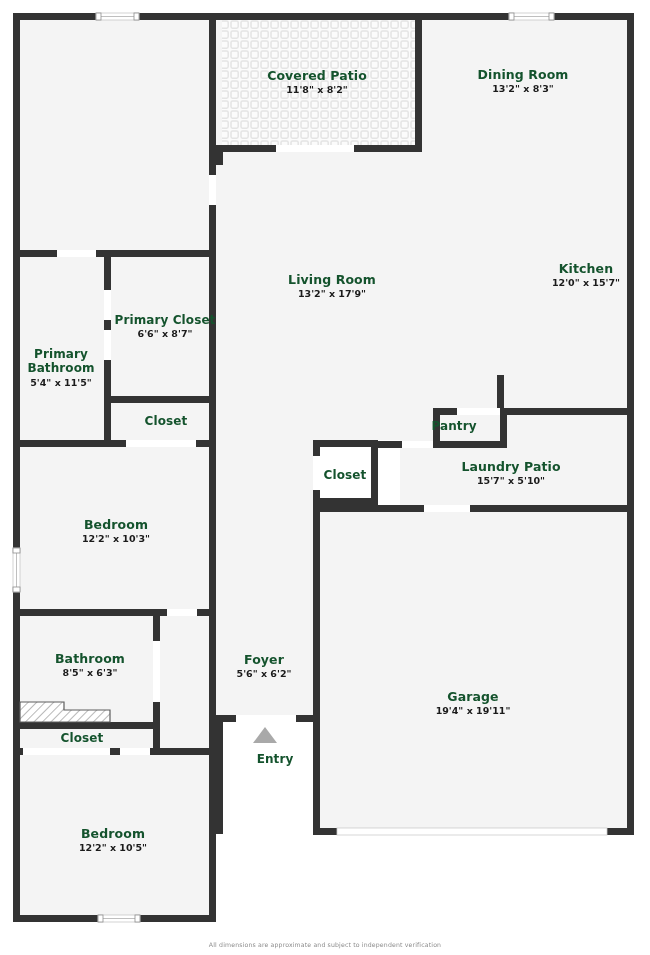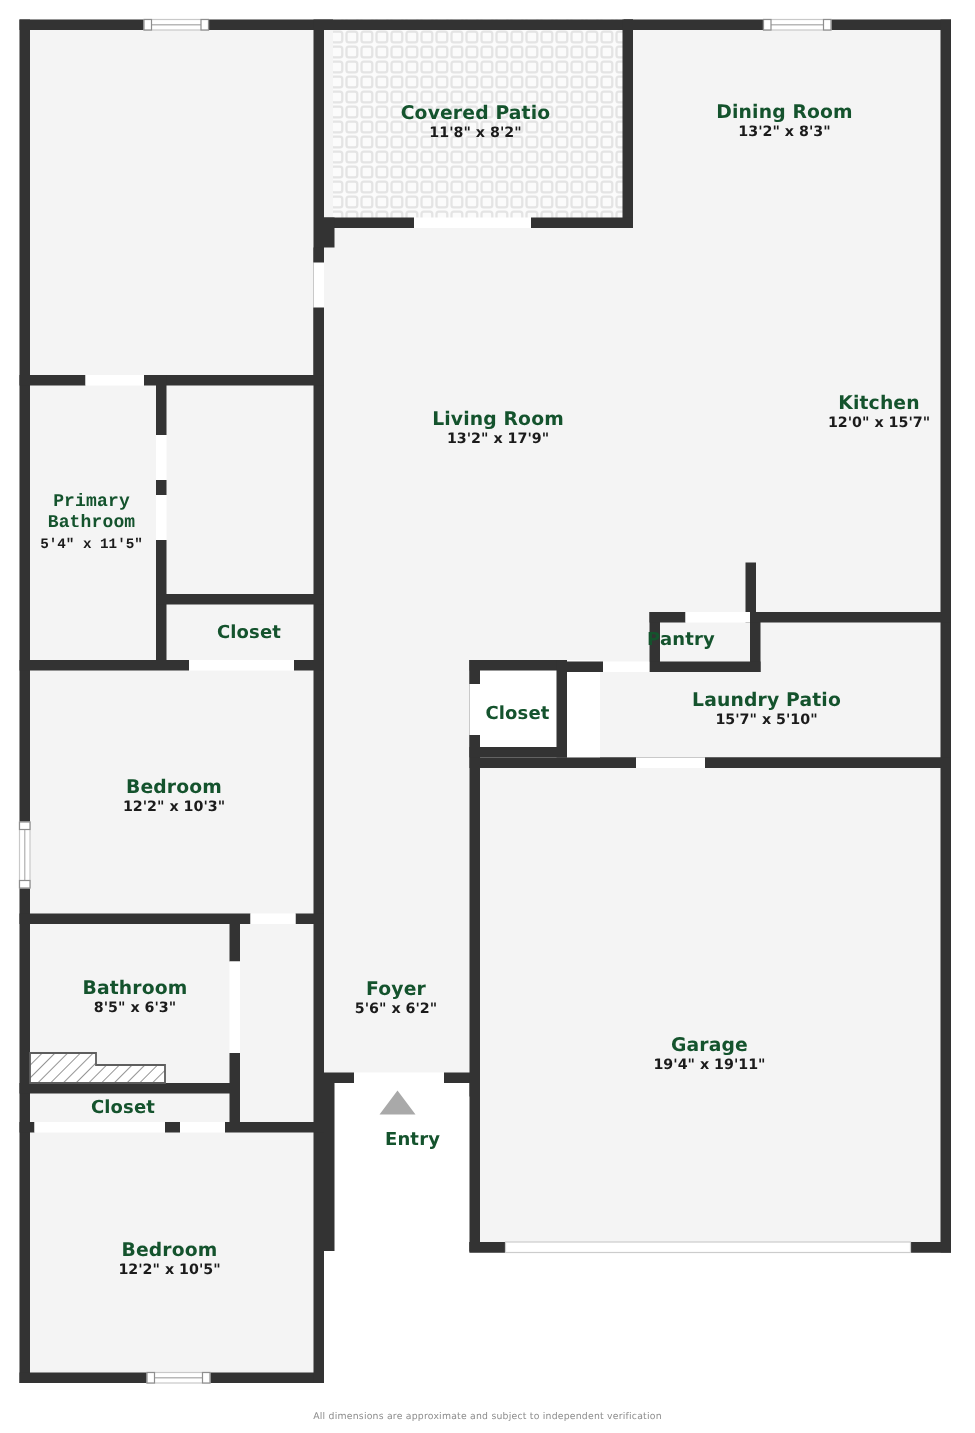--- a/index.html
+++ b/index.html
@@ -277,22 +277,26 @@
   <div class="room-label sz-lg" style="left:332px; top:285px;">
     <div class="room-name">Living Room</div>
     <div class="room-dim">13'2" x 17'9"</div>
   </div>
 
   <div class="room-label sz-lg" style="left:538px; top:274px;margin-left:48px;">
     <div class="room-name">Kitchen</div>
     <div class="room-dim">12'0" x 15'7"</div>
   </div>
 
-
-  <div class="room-label sz-md" style="left:61px; top:348px;font-family:Liberation Mono, monospace;">
+  <div class="room-label sz-md" style="left:165px; top:326px;">
+    <div class="room-name">Primary Closet</div>
+    <div class="room-dim">6'6" x 8'7"</div>
+  </div>
+
+  <div class="room-label sz-md" style="left:61px; top:368px;">
     <div class="room-name" style="line-height:1.15;">
       <span>Primary</span><br>
       <span>Bathroom</span>
     </div>
     <div class="room-dim">5'4" x 11'5"</div>
   </div>
 
   <div class="room-label sz-md" style="left:166px; top:421px;">
     <div class="room-name">Closet</div>
   </div>

